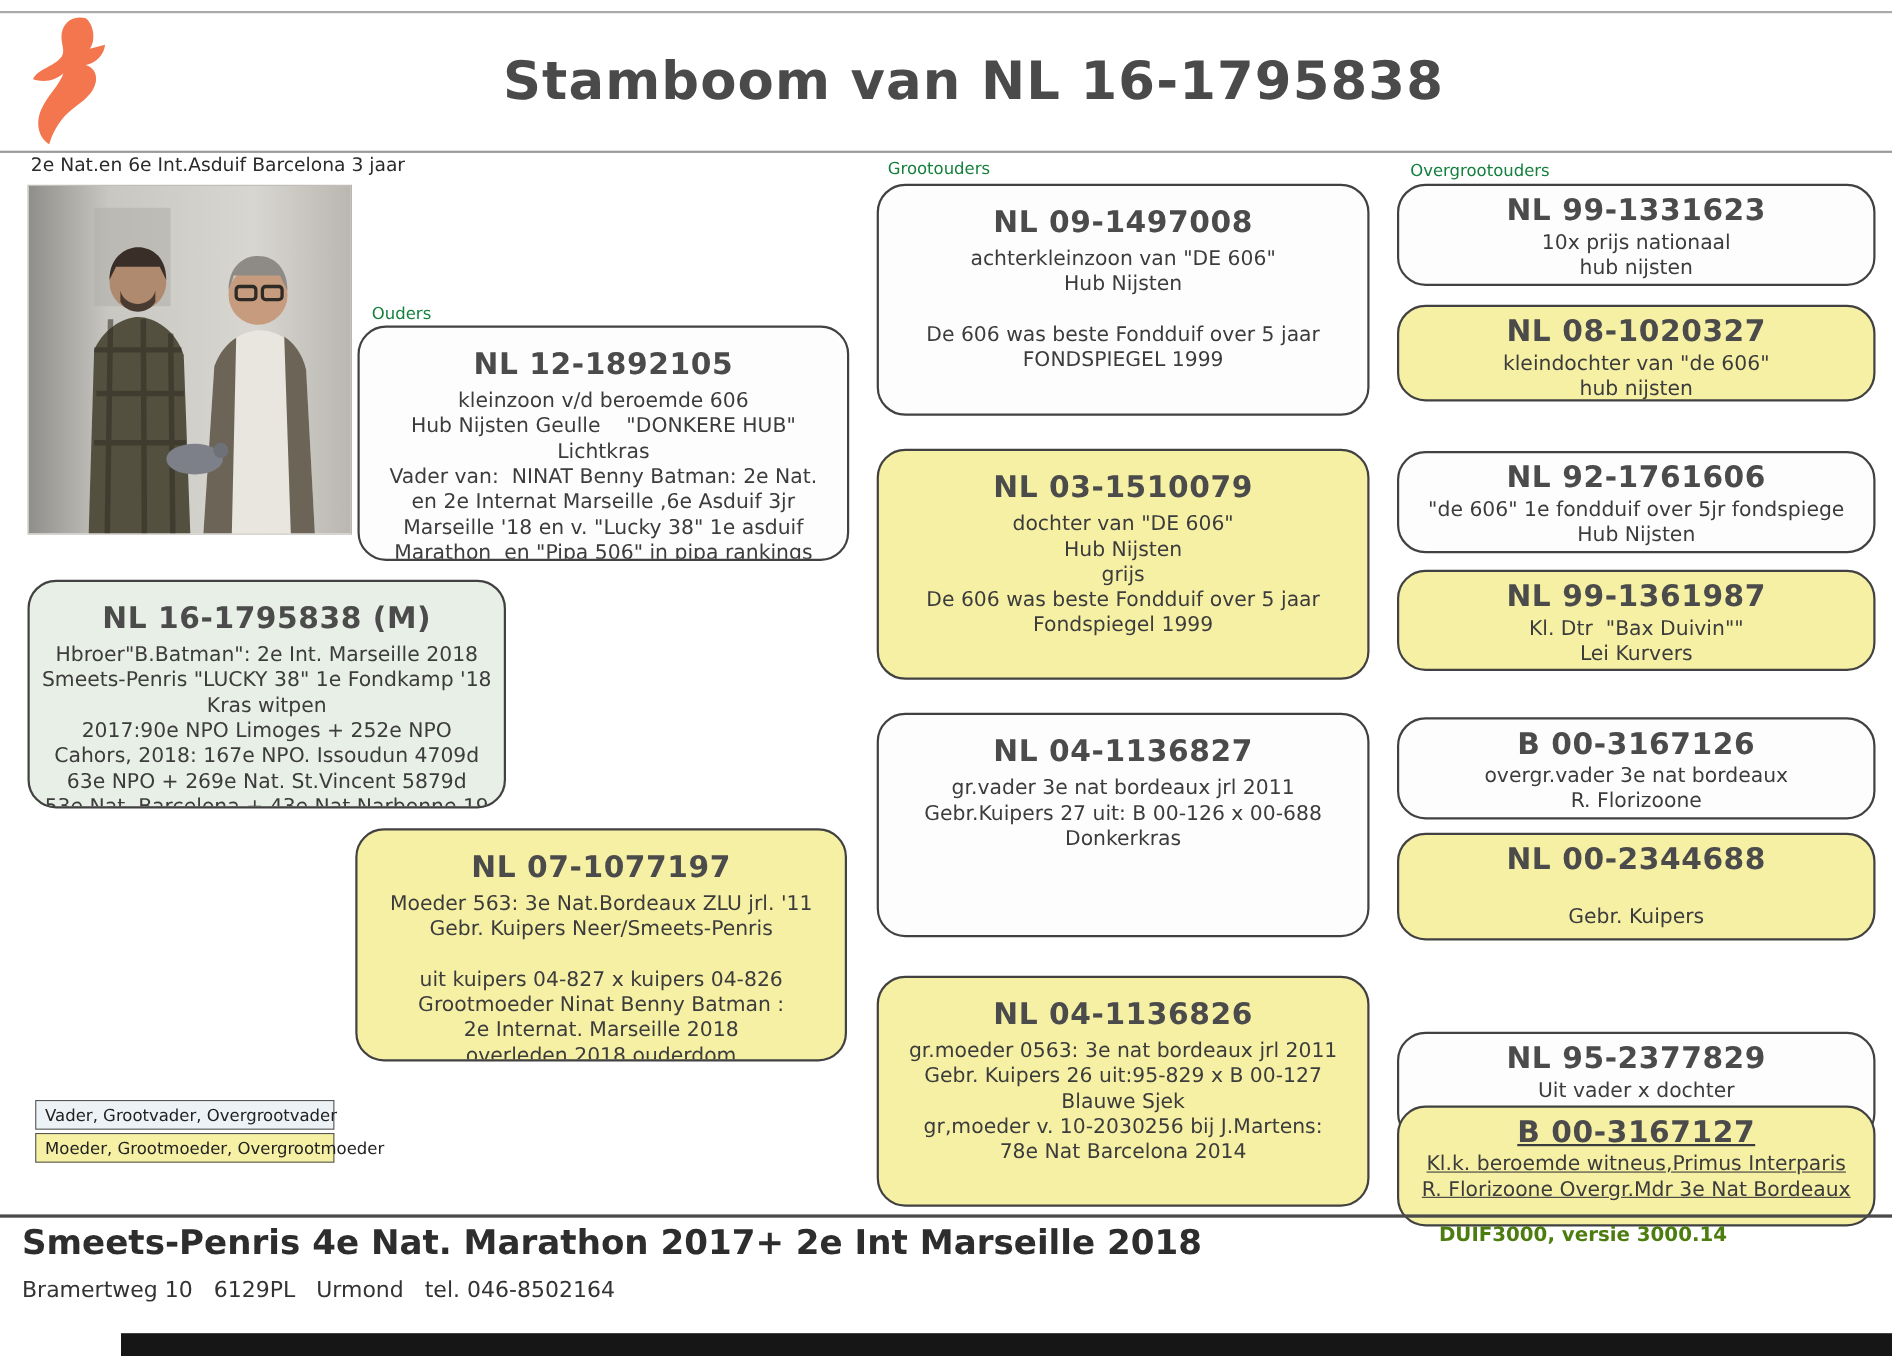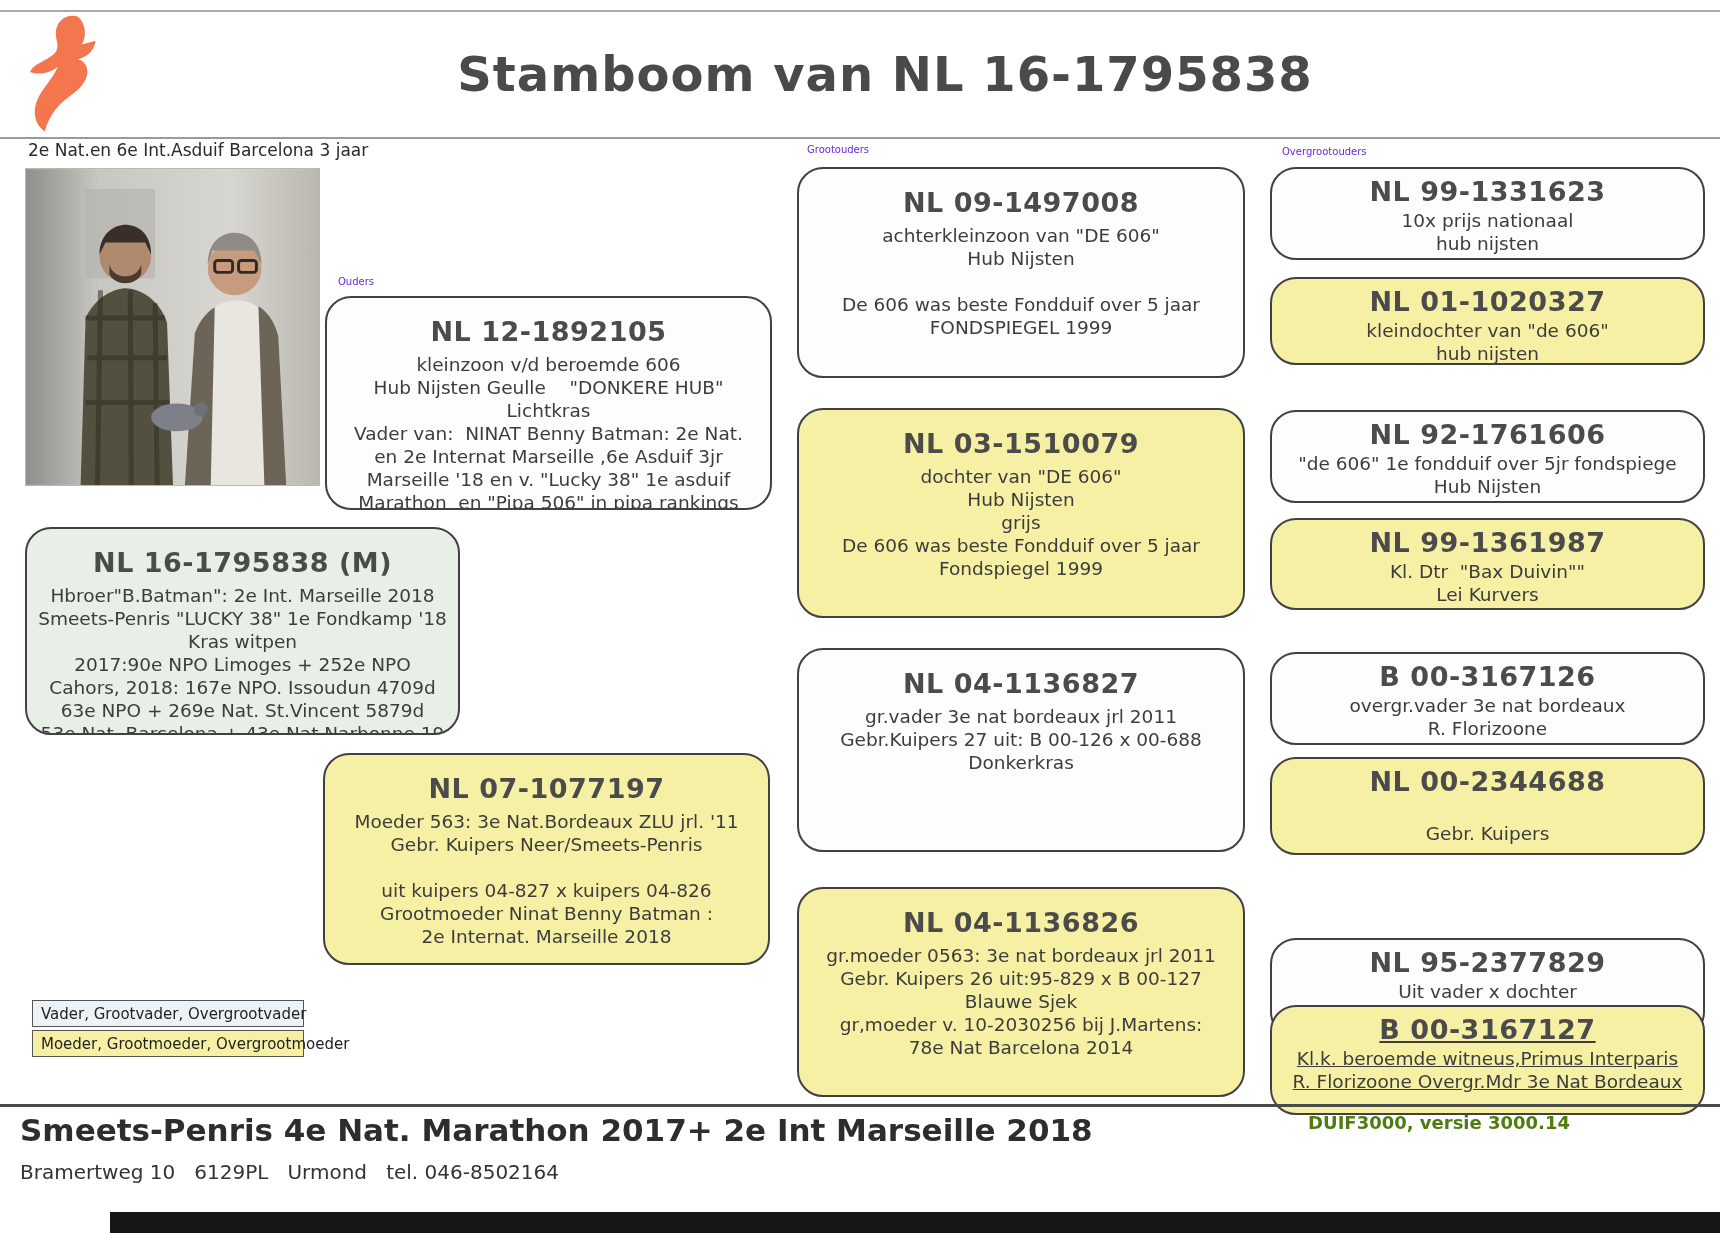--- a/index.html
+++ b/index.html
@@ -7,21 +7,21 @@
     width:1720px;height:1233px;position:relative;overflow:hidden;
     background:#ffffff;color:#3c3c3c;
     font-family:"DejaVu Sans","Liberation Sans",sans-serif;
   }
   .rule{position:absolute;left:0;right:0;background:#aaaaaa;height:2px;}
   .rule.mid{background:#9a9a9a;}
   .page-title{
     position:absolute;top:46px;left:885px;transform:translateX(-50%);
     font-size:48px;font-weight:bold;color:#4a4a4a;letter-spacing:1px;white-space:nowrap;
   }
-  .col-label{position:absolute;font-size:10px;color:#6d28d9;}
+  .col-label{position:absolute;font-size:15px;color:#15803d;}
   .photo-caption{position:absolute;left:28px;top:140px;font-size:17px;color:#2a2a2a;}
   .photo{position:absolute;left:25px;top:168px;width:295px;height:318px;border:1px solid #b9b7b2;box-sizing:border-box;}
   .ped-box{
     position:absolute;box-sizing:border-box;border:2.5px solid #414141;border-radius:26px;
     text-align:center;padding:18px 8px 6px 8px;background:#fdfdfd;overflow:hidden;
   }
   .ped-box.yellow{background:#f6f0a4;}
   .ped-box.green{background:#e8efe6;}
   .box-title{font-size:27px;font-weight:bold;color:#4b4b4b;letter-spacing:.5px;margin-bottom:7px;white-space:pre;}
   .box-line{font-size:18.5px;line-height:1.22;min-height:23px;white-space:pre-wrap;color:#3c3c3c;}
@@ -114,20 +114,21 @@
 </div>
 
 <div class="ped-box yellow" style="left:323px;top:753px;width:447px;height:212px;">
   <div class="box-title">NL 07-1077197</div>
   <div class="box-line">Moeder 563: 3e Nat.Bordeaux ZLU jrl. '11</div>
   <div class="box-line">Gebr. Kuipers Neer/Smeets-Penris</div>
   <div class="box-line"></div>
   <div class="box-line">uit kuipers 04-827 x kuipers 04-826</div>
   <div class="box-line">Grootmoeder Ninat Benny Batman :</div>
   <div class="box-line">2e Internat. Marseille 2018</div>
+  <div class="box-line">overleden 2018 ouderdom</div>
 </div>
 
 <div class="ped-box" style="left:797px;top:167px;width:448px;height:211px;">
   <div class="box-title">NL 09-1497008</div>
   <div class="box-line">achterkleinzoon van "DE 606"</div>
   <div class="box-line">Hub Nijsten</div>
   <div class="box-line"></div>
   <div class="box-line">De 606 was beste Fondduif over 5 jaar</div>
   <div class="box-line">FONDSPIEGEL 1999</div>
 </div>
@@ -157,21 +158,21 @@
   <div class="box-line">78e Nat Barcelona 2014</div>
 </div>
 
 <div class="ped-box small" style="left:1270px;top:167px;width:435px;height:93px;">
   <div class="box-title">NL 99-1331623</div>
   <div class="box-line">10x prijs nationaal</div>
   <div class="box-line">hub nijsten</div>
 </div>
 
 <div class="ped-box small yellow" style="left:1270px;top:277px;width:435px;height:88px;">
-  <div class="box-title">NL 01-1020327</div>
+  <div class="box-title">NL 08-1020327</div>
   <div class="box-line">kleindochter van "de 606"</div>
   <div class="box-line">hub nijsten</div>
 </div>
 
 <div class="ped-box small" style="left:1270px;top:410px;width:435px;height:93px;">
   <div class="box-title">NL 92-1761606</div>
   <div class="box-line">"de 606" 1e fondduif over 5jr fondspiege</div>
   <div class="box-line">Hub Nijsten</div>
 </div>
 

